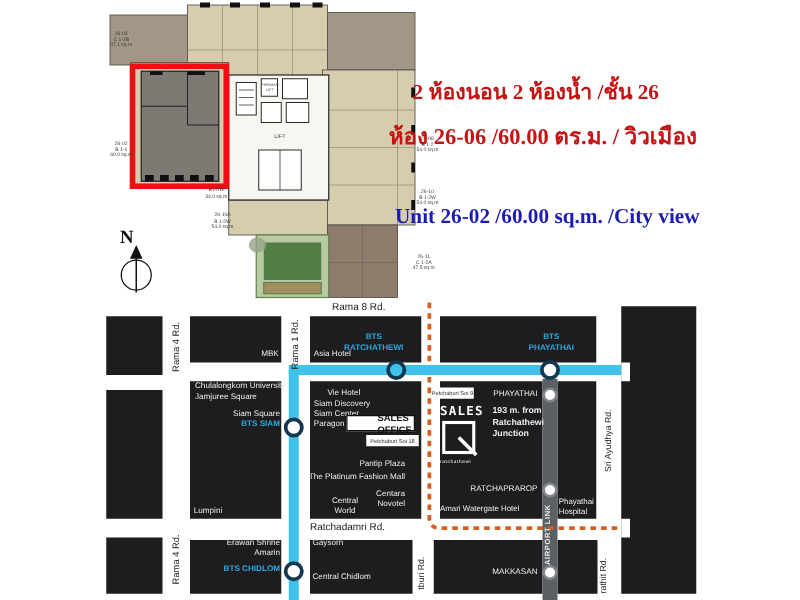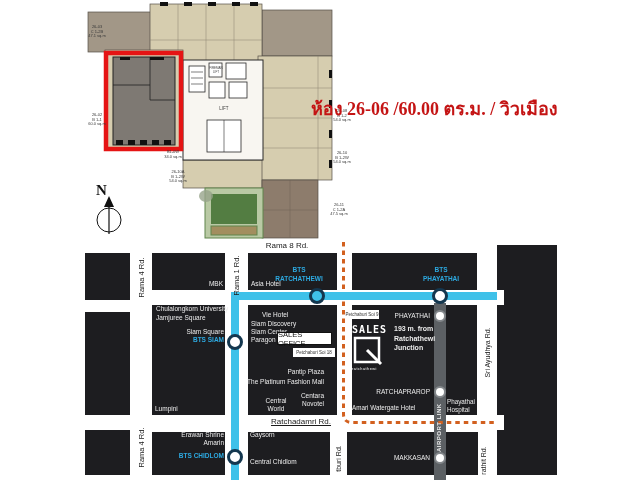--- a/index.html
+++ b/index.html
@@ -110,21 +110,23 @@
   <div class="ulbl" style="left:327px;top:109px;width:30px;">26-08
 B 1-2
 54.0 sq.m</div>
   <div class="ulbl" style="left:327px;top:151px;width:30px;">26-10
 B 1-2W
 54.0 sq.m</div>
   <div class="ulbl" style="left:324px;top:203px;width:30px;">26-11
 C 1-2A
 47.5 sq.m</div>
 
+  <div class="th" style="left:330px;top:59px;font-size:17px;">2 ห้องนอน 2 ห้องน้ำ /ชั้น 26</div>
   <div class="th" style="left:311px;top:94px;font-size:18px;">ห้อง 26-06 /60.00 ตร.ม. / วิวเมือง</div>
+  <div class="en" style="left:316px;top:163px;font-size:17px;">Unit 26-02 /60.00 sq.m. /City view</div>
 
   <div class="block" style="left:85px;top:253px;width:45px;height:47px;"></div>
   <div class="block" style="left:85px;top:312px;width:45px;height:103px;"></div>
   <div class="block" style="left:85px;top:430px;width:45px;height:45px;"></div>
   <div class="block" style="left:152px;top:253px;width:73px;height:37px;"></div>
   <div class="block" style="left:152px;top:305px;width:73px;height:110px;"></div>
   <div class="block" style="left:152px;top:432px;width:73px;height:43px;"></div>
   <div class="block" style="left:248px;top:253px;width:89px;height:37px;"></div>
   <div class="block" style="left:248px;top:305px;width:89px;height:110px;"></div>
   <div class="block" style="left:248px;top:432px;width:82px;height:43px;"></div>
@@ -143,21 +145,21 @@
     <path d="M343.5,242 L343.5,414 Q343.5,422.5 352,422.5 L497,422.5" fill="none" stroke="#d2601f" stroke-width="3" stroke-dasharray="4.5 4"></path>
   </svg>
 
   <div class="abs" style="left:231px;top:292px;width:266px;height:8px;background:#3fc1e9;"></div>
   <div class="abs" style="left:231px;top:296px;width:8px;height:184px;background:#3fc1e9;"></div>
 
   <div class="road" style="left:252px;top:241px;width:70px;font-size:8px;">Rama 8 Rd.</div>
   <div class="road v" style="left:118px;top:273px;width:46px;">Rama 4 Rd.</div>
   <div class="road v" style="left:118px;top:443px;width:46px;">Rama 4 Rd.</div>
   <div class="road v" style="left:213px;top:271px;width:46px;">Rama 1 Rd.</div>
-  <div class="road" style="left:259px;top:417px;width:84px;font-size:8px;text-decoration:underline;">Ratchadamri Rd.</div>
+  <div class="road" style="left:236px;top:417px;width:84px;font-size:8px;">Ratchadamri Rd.</div>
   <div class="road v" style="left:318px;top:455px;width:40px;font-size:7px;">tburi Rd.</div>
   <div class="road v" style="left:457px;top:349px;width:60px;font-size:7px;">Sri Ayudhya Rd.</div>
   <div class="road v" style="left:462px;top:457px;width:42px;font-size:7px;">rathit Rd.</div>
 
   <div class="lbl blu c" style="left:260px;top:266px;width:78px;">BTS</div>
   <div class="lbl blu c" style="left:260px;top:275px;width:78px;">RATCHATHEWI</div>
   <div class="lbl blu c" style="left:405px;top:266px;width:72px;">BTS</div>
   <div class="lbl blu c" style="left:405px;top:275px;width:72px;">PHAYATHAI</div>
   <div class="lbl blu r" style="left:164px;top:336px;width:60px;">BTS SIAM</div>
   <div class="lbl blu r" style="left:162px;top:452px;width:62px;">BTS CHIDLOM</div>
@@ -185,21 +187,21 @@
   <div class="lbl" style="left:352px;top:404px;font-size:6.3px;">Amari Watergate Hotel</div>
   <div class="lbl pre" style="left:447px;top:398px;font-size:6.3px;">Phayathai
 Hospital</div>
 
   <div class="lbl r" style="left:378px;top:312px;width:52px;">PHAYATHAI</div>
   <div class="lbl r" style="left:368px;top:388px;width:62px;">RATCHAPRAROP</div>
   <div class="lbl r" style="left:378px;top:454px;width:52px;">MAKKASAN</div>
   <div class="lbl v c" style="left:412px;top:424px;width:56px;font-size:6px;font-weight:700;letter-spacing:0.5px;">AIRPORT LINK</div>
 
   <div class="wbox" style="left:277px;top:332px;width:55px;height:13px;border:1.5px solid #111;box-sizing:border-box;">
-    <span style="font-size:7.5px;font-weight:400;color:#111;">SALES OFFICE</span>
+    <span style="font-size:7.5px;font-weight:700;color:#111;padding-left:24px;">SALES OFFICE</span>
   </div>
   <div class="wbox" style="left:293px;top:348px;width:42px;height:9px;">
     <span style="font-size:4.5px;color:#333;">Petchaburi Soi 18</span>
   </div>
   <div class="wbox" style="left:345px;top:310px;width:34px;height:9px;">
     <span style="font-size:4.5px;color:#333;">Petchaburi Soi 9</span>
   </div>
 
   <div class="abs" style="left:352px;top:324px;font:700 10px 'DejaVu Sans Mono',monospace;color:#fff;letter-spacing:1px;">SALES</div>
   <svg class="abs" style="left:353px;top:336px;width:30px;height:30px;" viewBox="0 0 30 30">

